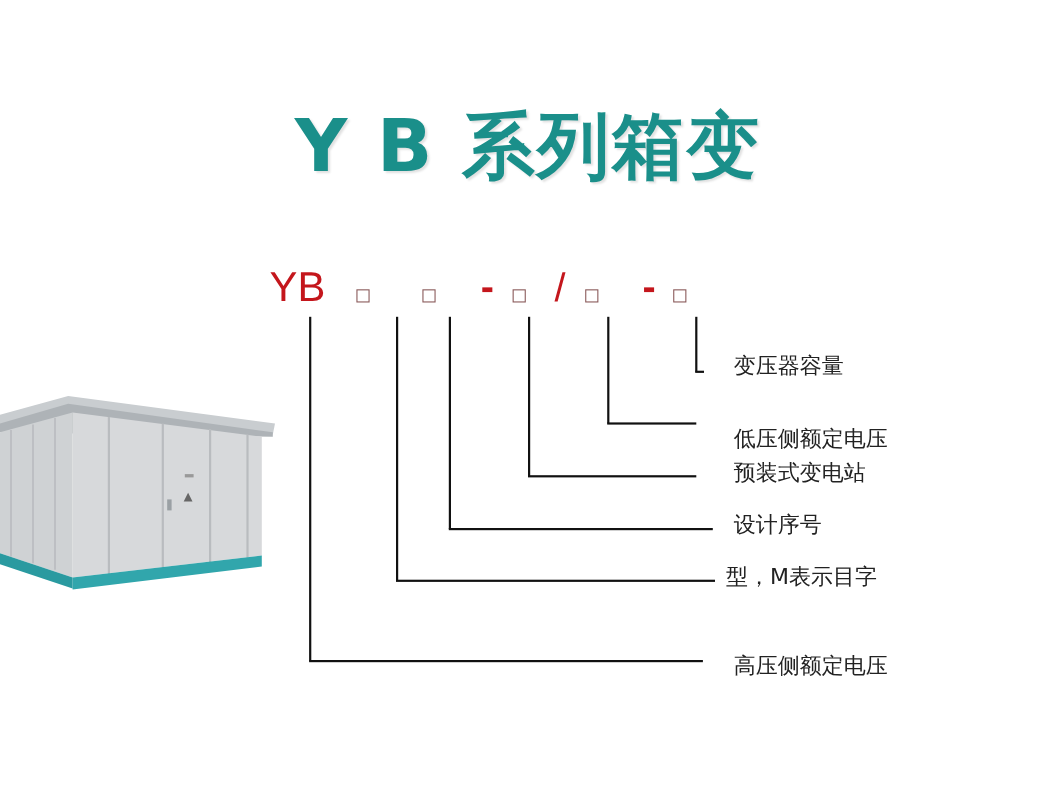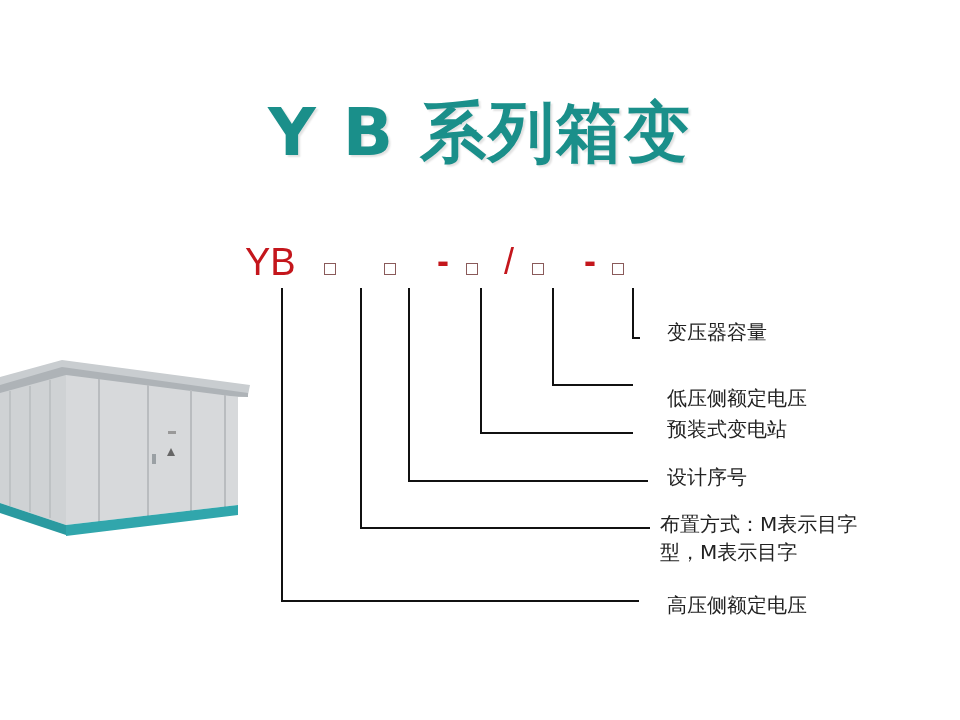--- a/index.html
+++ b/index.html
@@ -48,21 +48,20 @@
 <div class="hline" style="left:552px;top:384px;width:81px"></div>
 
 <div class="vline" style="left:632px;top:288px;height:50px"></div>
 <div class="hline" style="left:632px;top:337px;width:8px"></div>
 
 <div class="label" style="left:667px;top:318px">变压器容量</div>
 <div class="label" style="left:667px;top:384px">低压侧额定电压</div>
 <div class="label" style="left:667px;top:415px">预装式变电站</div>
 <div class="label" style="left:667px;top:463px">设计序号</div>
 <div class="label" style="left:660px;top:510px">
-  <div>布置方式：M表示目字</div>
   <div>型，M表示目字</div>
 </div>
 <div class="label" style="left:667px;top:591px">高压侧额定电压</div>
 
 <svg class="house" viewBox="0 0 250 185">
 
   <polygon points="0,22 62,5 250,30 248,40 0,35" fill="#c9cdd0"></polygon>
   <polygon points="0,30 62,12 248,38 248,42 0,38" fill="#aeb3b7"></polygon>
 
   <polygon points="0,38 66,20 66,170 0,148" fill="#cfd2d4"></polygon>

